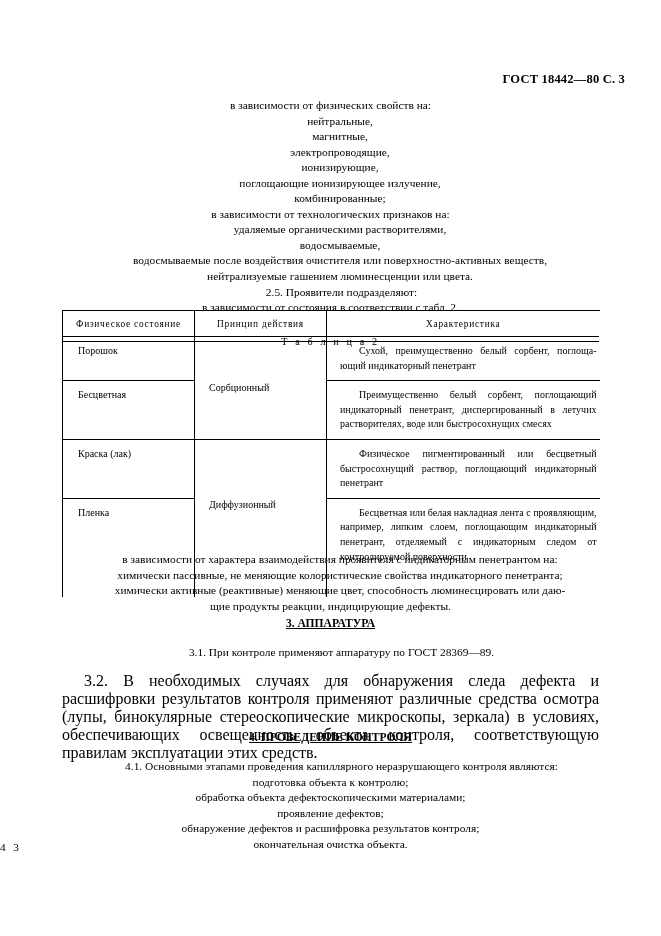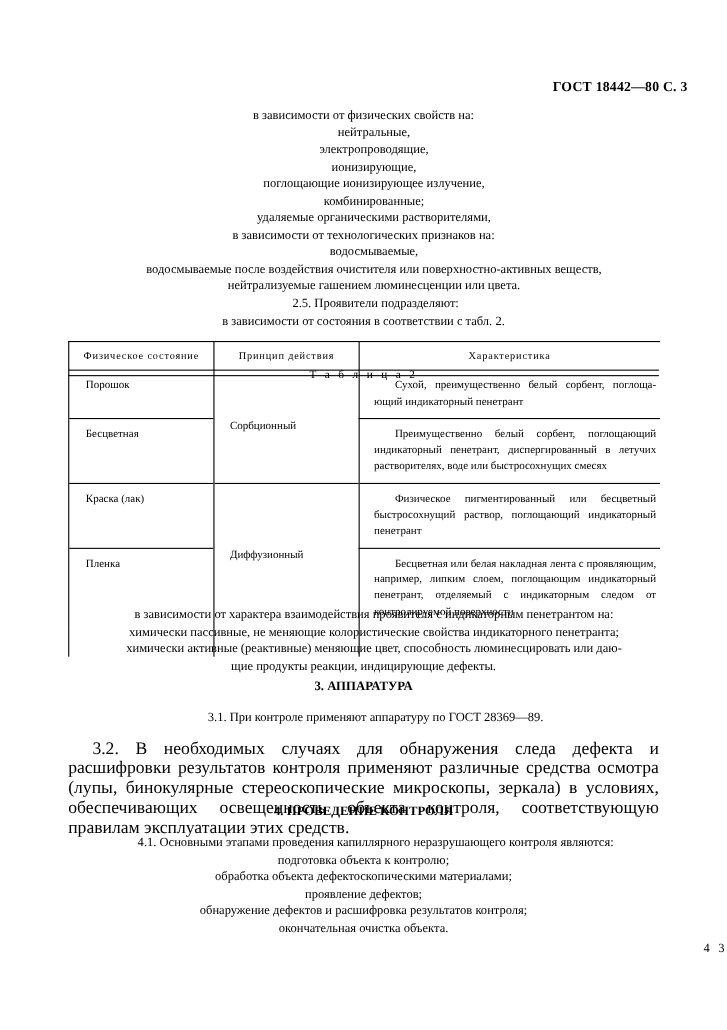--- a/index.html
+++ b/index.html
@@ -144,54 +144,55 @@
   .spacer-row td { height: 26px; padding: 0 !important; }
 
   
   .sect-head {
     position: absolute;
     left: 62px;
     width: 537px;
     text-align: center;
     font-size: 11.6px;
     font-weight: bold;
+    text-decoration: underline;
   }
 
   
   .folio {
     position: absolute;
     left: 0;
     top: 841px;
     width: 661px;
-    text-align: right;
+    text-align: left;
     font-size: 11.4px;
     letter-spacing: 2.4px;
-    margin-top: 15px;
   }
 </style>
 </head>
 <body>
 
 <div class="page">
 
   <div class="header">ГОСТ 18442—80 С. 3</div>
 
   <div class="content">
 
     <div class="line">в зависимости от физических свойств на:</div>
 
     <div class="line indent-1">нейтральные,</div>
+    <div class="line indent-1">магнитные,</div>
     <div class="line indent-1">электропроводящие,</div>
     <div class="line indent-1">ионизирующие,</div>
     <div class="line indent-1">поглощающие ионизирующее излучение,</div>
     <div class="line indent-1">комбинированные;</div>
 
+    <div class="line">в зависимости от технологических признаков на:</div>
+
     <div class="line indent-1">удаляемые органическими растворителями,</div>
-
-    <div class="line">в зависимости от технологических признаков на:</div>
     <div class="line indent-1">водосмываемые,</div>
     <div class="line indent-1">водосмываемые после воздействия очистителя или поверхностно-активных веществ,</div>
     <div class="line indent-1">нейтрализуемые гашением люминесценции или цвета.</div>
 
     <div class="line indent-para">2.5. Проявители подразделяют:</div>
     <div class="line">в зависимости от состояния в соответствии с табл. 2.</div>
   </div>
 
   <div class="table-caption">Т а б л и ц а 2</div>
 

